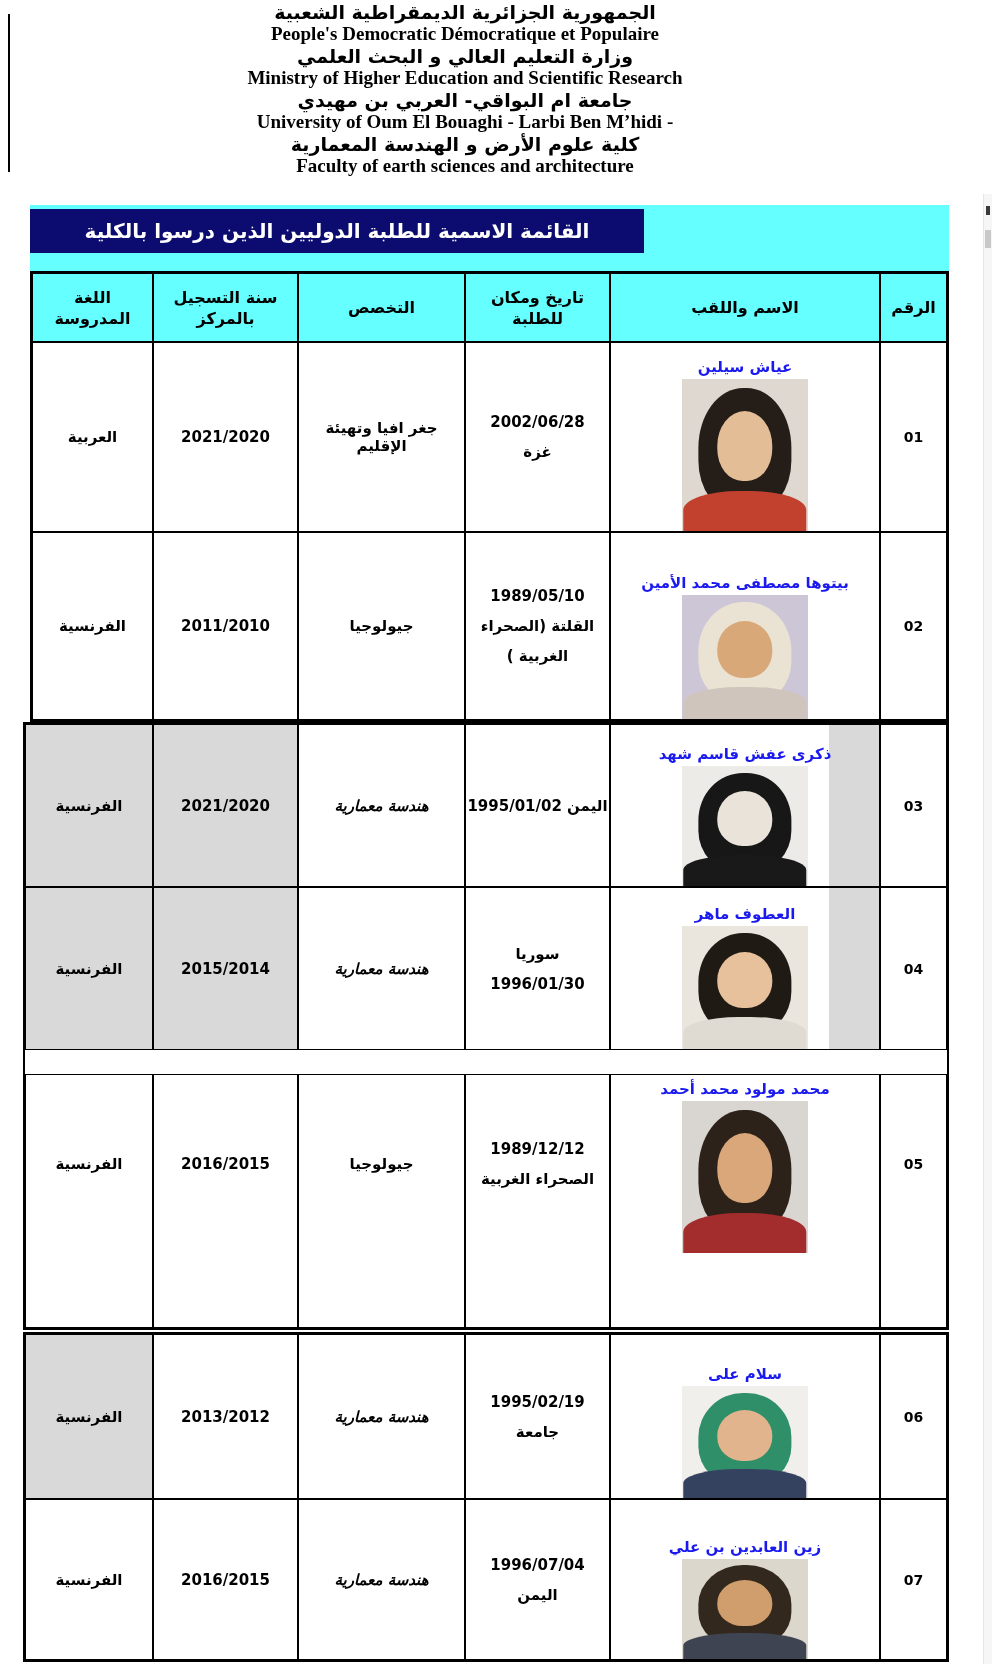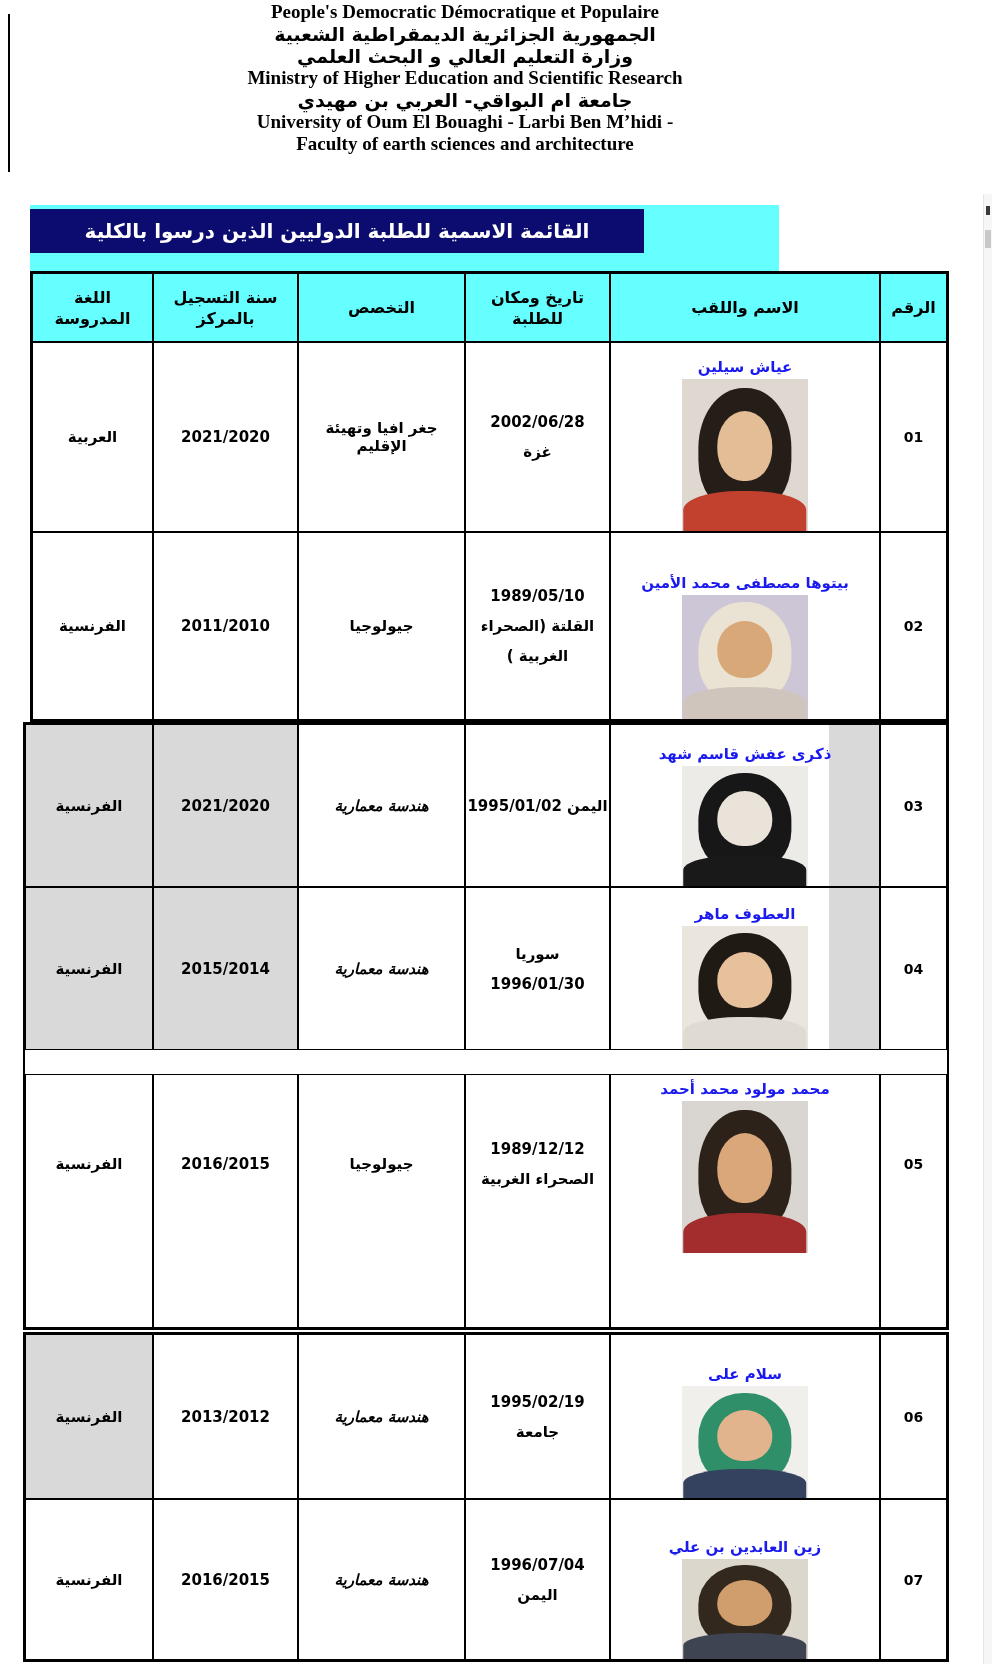--- a/index.html
+++ b/index.html
@@ -10,21 +10,21 @@
   
   .page-edge-v{position:absolute;left:8px;top:14px;width:2px;height:158px;background:#000;}
 
   
   .doc-header{position:absolute;top:1px;left:0;width:930px;text-align:center;}
   .doc-header .line{font-weight:bold;color:#000;}
   .doc-header .ar{font-size:19px;line-height:22px;direction:rtl;}
   .doc-header .en{font-size:19px;line-height:22px;font-family:"Liberation Serif", serif;}
 
   
-  .title-band{position:absolute;left:30px;top:205px;width:749px;height:66px;background:#66ffff;}
+  .title-band{position:absolute;left:30px;top:205px;width:919px;height:66px;background:#66ffff;}
   .title-bar{position:absolute;left:0;top:4px;width:614px;height:44px;background:#0c0c70;
     color:#ffffff;display:flex;align-items:center;justify-content:center;
     font-weight:bold;font-size:20px;direction:rtl;}
 
   
   .tsection{position:absolute;display:grid;direction:rtl;border:2px solid #000;background:#fff;}
   #secA{left:30px;top:271px;grid-template-columns:67px 270px 145px 167px 145px 121px;grid-template-rows:69px 190px 188px;}
   #secB{left:23px;top:722px;grid-template-columns:67px 270px 145px 167px 145px 128px;grid-template-rows:163px 163px 278px;}
   #secC{left:23px;top:1332px;grid-template-columns:67px 270px 145px 167px 145px 128px;grid-template-rows:165px 161px;}
 
@@ -55,26 +55,27 @@
   .scrollbar{position:absolute;right:0;top:194px;bottom:0;width:8px;background:#f6f6f6;border-left:1px solid #e6e6e6;}
   .scroll-mark{position:absolute;top:12px;left:2px;width:4px;height:9px;background:#3a3a3a;}
   .scroll-thumb{position:absolute;top:36px;left:1px;width:6px;height:18px;background:#c9c9c9;}
 </style>
 </head>
 <body>
 
 <div class="page-edge-v"></div>
 
 <div class="doc-header">
+  <div class="line ar">الجمهورية الجزائرية الديمقراطية الشعبية</div>
   <div class="line en">People's Democratic Démocratique et Populaire</div>
-  <div class="line ar">الجمهورية الجزائرية الديمقراطية الشعبية</div>
   <div class="line ar">وزارة التعليم العالي و البحث العلمي</div>
   <div class="line en">Ministry of Higher Education and Scientific Research</div>
   <div class="line ar">جامعة ام البواقي- العربي بن مهيدي</div>
   <div class="line en">University of Oum El Bouaghi - Larbi Ben M’hidi -</div>
+  <div class="line ar">كلية علوم الأرض و الهندسة المعمارية</div>
   <div class="line en">Faculty of earth sciences and architecture</div>
 </div>
 
 <div class="title-band">
   <div class="title-bar">القائمة الاسمية للطلبة الدوليين الذين درسوا  بالكلية</div>
 </div>
 
 <div class="tsection" id="secA">
 
   <div class="cell hcell">الرقم</div>

